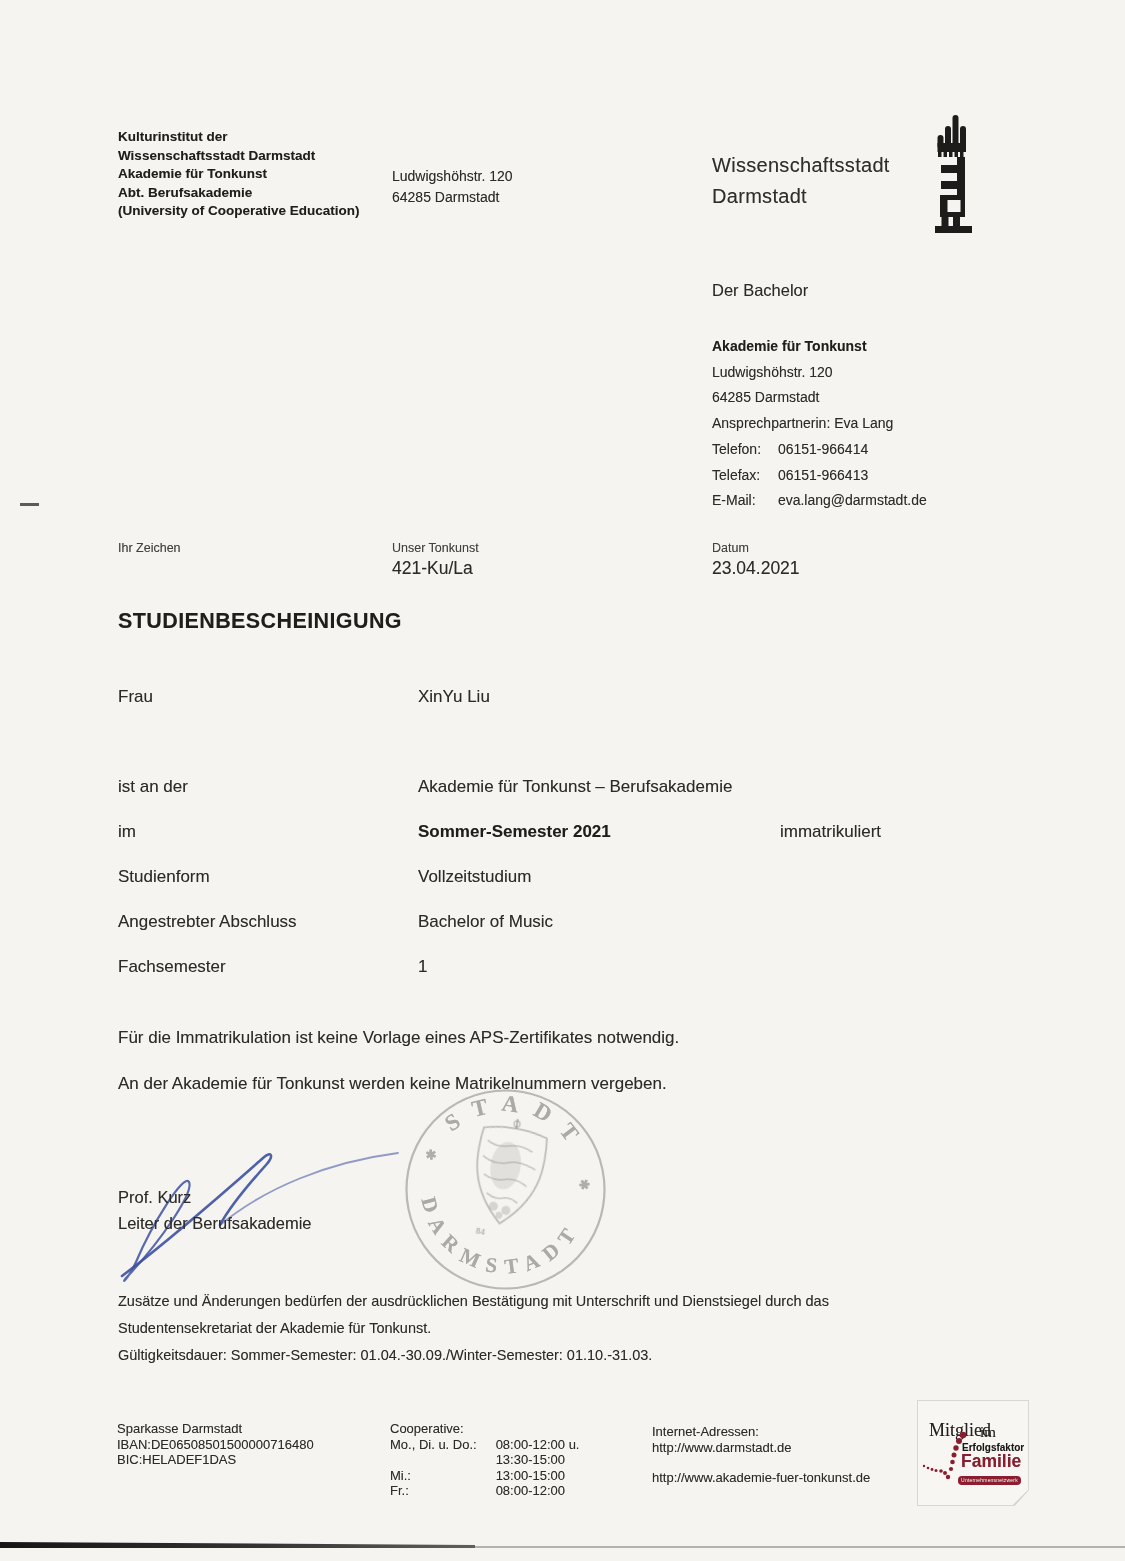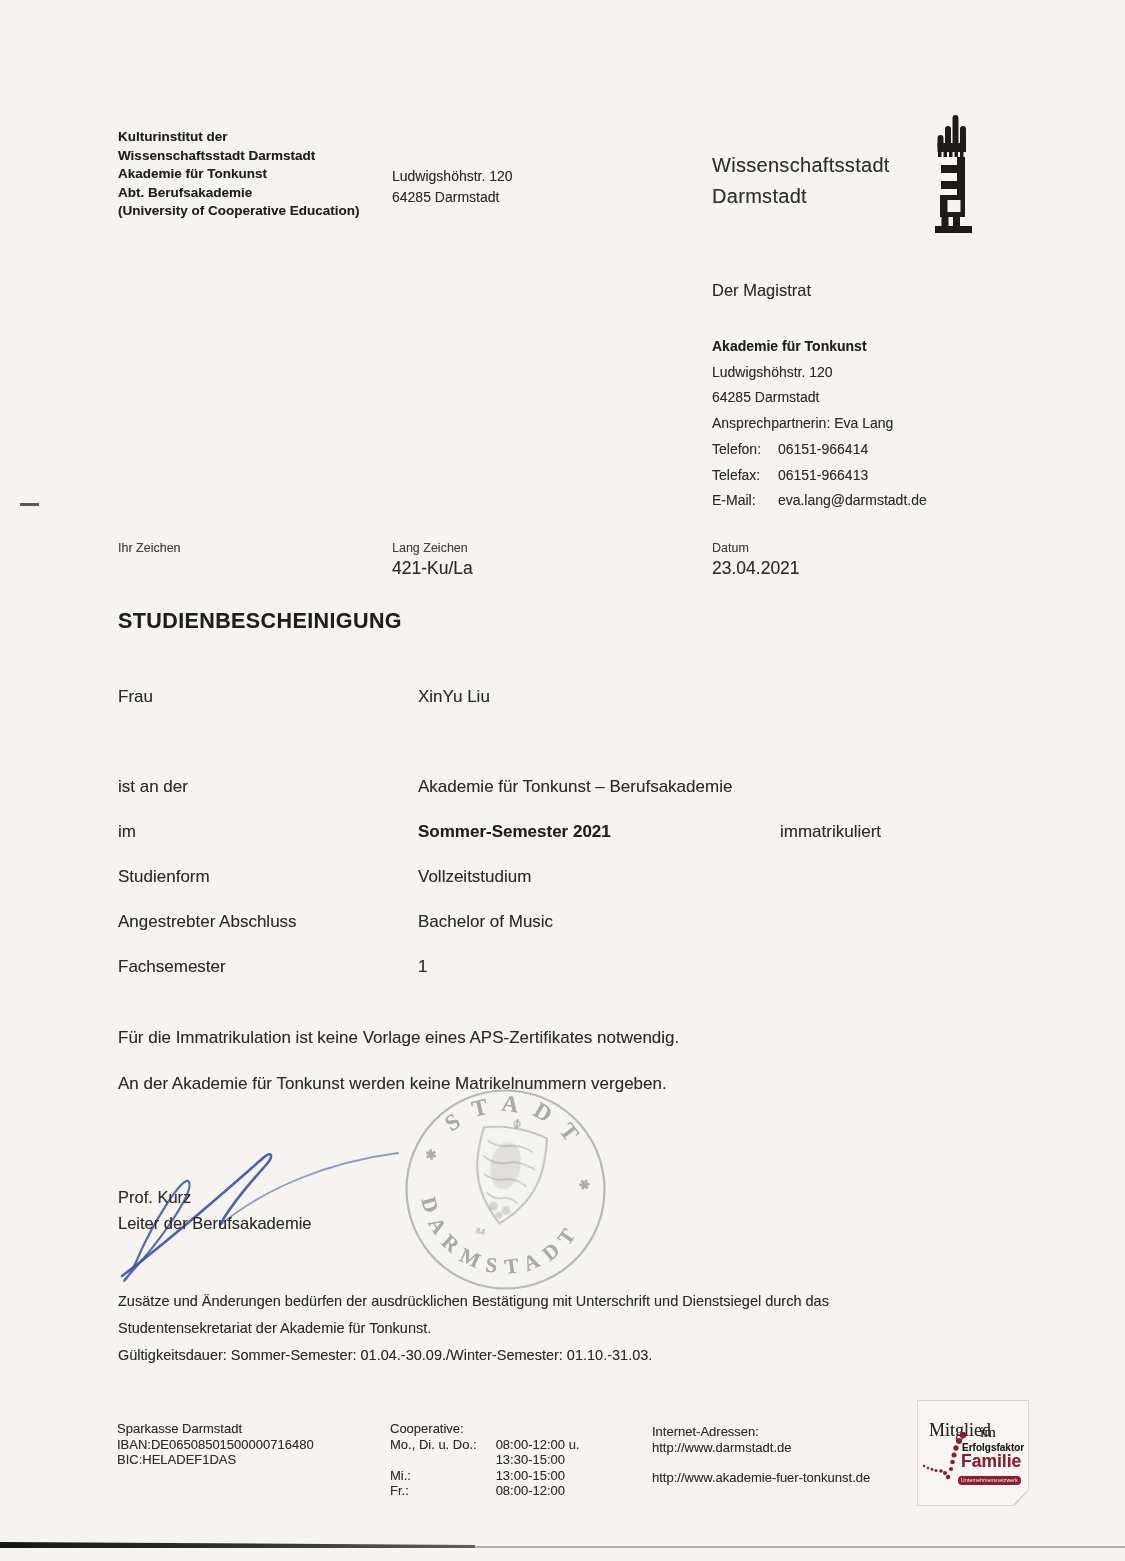--- a/index.html
+++ b/index.html
@@ -104,21 +104,21 @@
       <rect x="21" y="55" width="17" height="8"></rect>
       <rect x="21" y="71" width="17" height="8"></rect>
       <rect x="20" y="85" width="25" height="22"></rect>
       <rect x="27.5" y="90" width="13" height="12" fill="#f5f4f0"></rect>
       <rect x="21.5" y="107" width="7" height="9"></rect>
       <rect x="33" y="107" width="7" height="9"></rect>
       <rect x="15" y="116" width="37" height="7"></rect>
     </g>
   </svg>
 
-  <div class="abs magistrat">Der Magistrat</div>
+  <div class="abs magistrat">Der Bachelor</div>
   <div class="abs contact">
     <div class="org">Akademie für Tonkunst</div>
     <div>Ludwigshöhstr. 120</div>
     <div>64285 Darmstadt</div>
     <div>Ansprechpartnerin: Eva Lang</div>
     <div>
       <span class="lbl">Telefon:</span>
       <span>06151-966414</span>
     </div>
     <div>
@@ -127,21 +127,21 @@
     </div>
     <div>
       <span class="lbl">E-Mail:</span>
       <span>eva.lang@darmstadt.de</span>
     </div>
   </div>
 
   <div class="abs fold-mark"></div>
 
   <div class="abs ref-lbl" style="left:118px;top:541px">Ihr Zeichen</div>
-  <div class="abs ref-lbl" style="left:392px;top:541px">Lang Zeichen</div>
+  <div class="abs ref-lbl" style="left:392px;top:541px">Unser Tonkunst</div>
   <div class="abs ref-lbl" style="left:712px;top:541px">Datum</div>
   <div class="abs ref-val" style="left:392px;top:558px">421-Ku/La</div>
   <div class="abs ref-val" style="left:712px;top:558px">23.04.2021</div>
 
   <div class="abs doc-title">STUDIENBESCHEINIGUNG</div>
 
   <div class="abs frow" style="top:687px">
     <span class="flabel">Frau</span>
     <span class="fvalue">XinYu Liu</span>
   </div>

